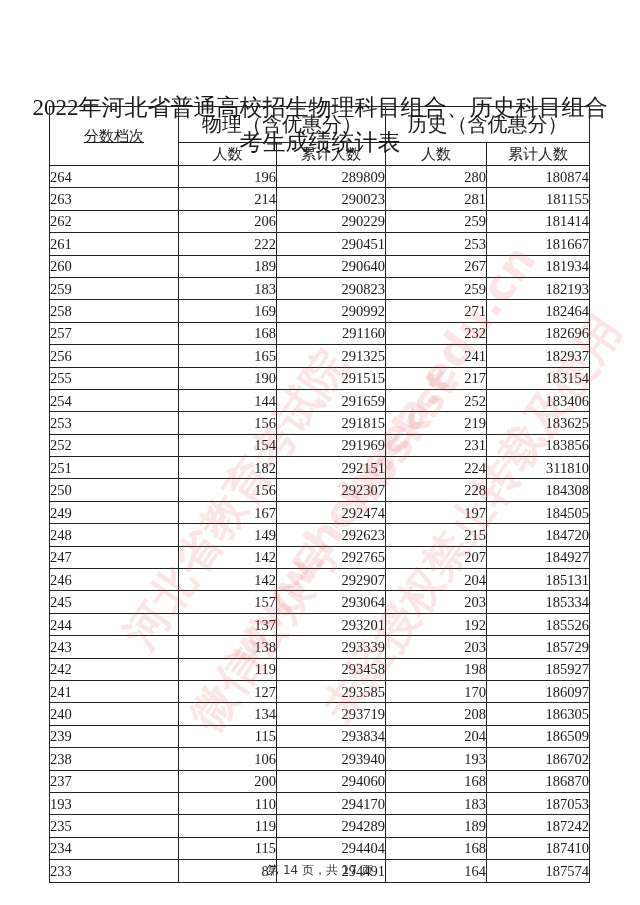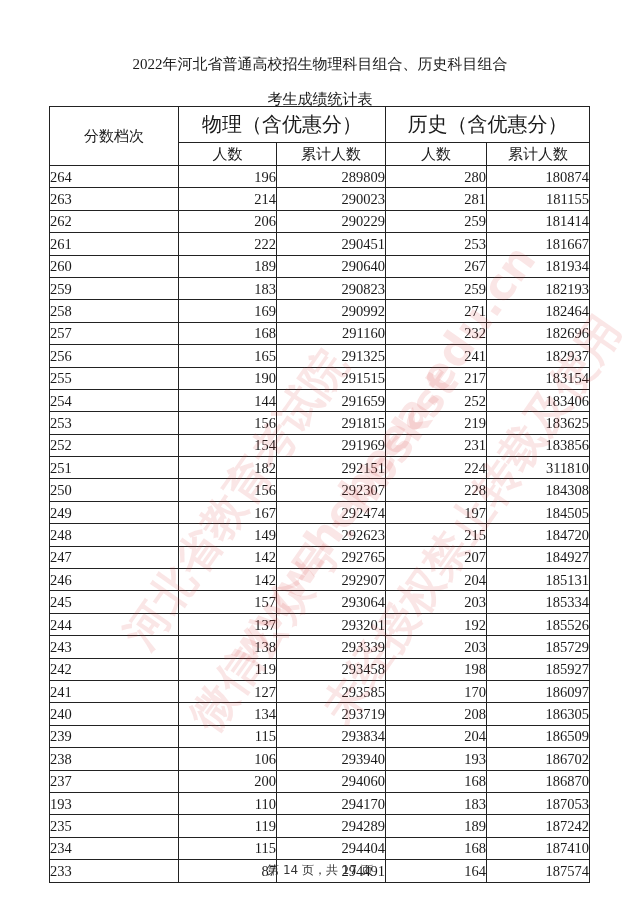--- a/index.html
+++ b/index.html
@@ -1,27 +1,27 @@
 <!DOCTYPE html>
 <html><head>
 <meta charset="utf-8">
 <style>
   html, body { margin: 0; padding: 0; background: #ffffff; }
   body { width: 640px; height: 905px; position: relative; overflow: hidden;
          font-family: "Liberation Serif", "DejaVu Serif", serif; color: #1a1a1a; }
   .title { position: absolute; left: 0; width: 640px; text-align: center;
-           font-size: 15px; line-height: 26px; letter-spacing: 0px; }
+           font-size: 23px; line-height: 26px; letter-spacing: 0px; margin-top: 44px; }
   .title.l1 { top: 51px; }
   .title.l2 { top: 86px; }
   table.grid { position: absolute; left: 49px; top: 106px; width: 540px;
                border-collapse: collapse; table-layout: fixed; font-size: 14.5px; }
   table.grid td, table.grid th { border: 1.3px solid #222; padding: 0; font-weight: normal; }
   th.h1 { height: 35px; font-size: 20px; }
   th.h2 { height: 22px; font-size: 15px; }
-  th.score-head { font-size: 15px; }
+  th.score-head { font-size: 15px; text-decoration: underline; }
   td { height: 21.4px; line-height: 20px; }
   td.score { text-align: left; }
   td.num { text-align: right; padding-right: 2px; }
   col.c0 { width: 129px; } col.c1 { width: 98px; } col.c2 { width: 109px; }
   col.c3 { width: 101px; } col.c4 { width: 103px; }
   .footer { position: absolute; top: 862px; left: 0; width: 640px; text-align: center;
             font-family: "DejaVu Sans", sans-serif; font-size: 12px; color: #333; }
   .watermark { position: absolute; left: 0; top: 0; width: 640px; height: 905px; pointer-events: none; }
   .wm { position: absolute; color: rgba(220, 60, 60, 0.13); font-size: 44px; font-weight: bold;
         transform: rotate(-55deg); white-space: nowrap; font-family: "DejaVu Sans", sans-serif; }

